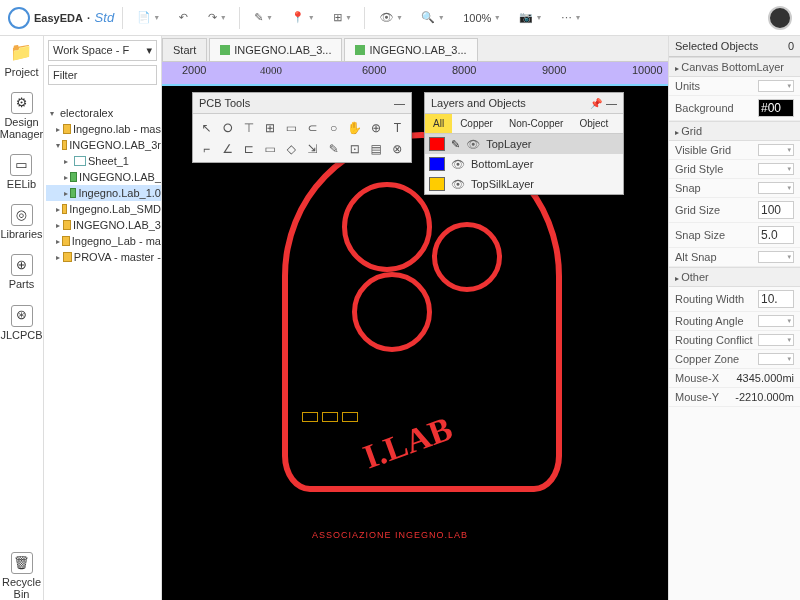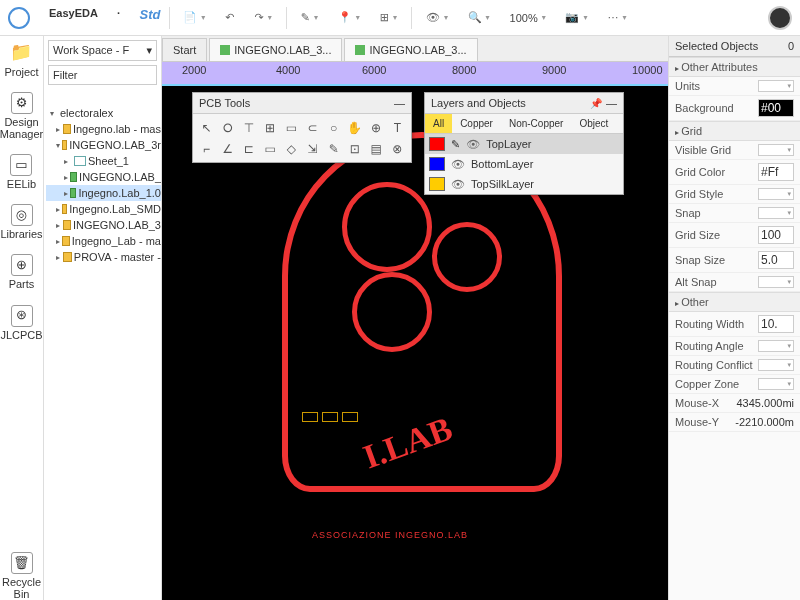--- a/index.html
+++ b/index.html
@@ -1,20 +1,20 @@
 <!DOCTYPE html>
 <html><head>
 <meta charset="utf-8">
 <style>
 *{box-sizing:border-box;margin:0;padding:0;font-family:Arial,sans-serif;font-size:11px;color:#333}
 body{width:800px;height:600px;overflow:hidden;background:#fff;position:relative}
 .topbar{height:36px;border-bottom:1px solid #ddd;display:flex;align-items:center;padding:0 8px;gap:8px}
-.logo{display:flex;gap:19px;font-size:16px;font-weight:bold;color:#4a90d9}
+.logo{display:flex;align-items:center;gap:4px;font-size:16px;font-weight:bold;color:#4a90d9}
 .logo-icon{width:22px;height:22px;border:2px solid #4a90d9;border-radius:50%;position:relative}
-.logo .std{color:#4a90d9;font-style:italic;font-weight:bold;font-size:13px}
+.logo .std{color:#4a90d9;font-style:italic;font-weight:normal;font-size:13px}
 .tb-sep{width:1px;height:22px;background:#ddd}
 .tb-btn{padding:4px 6px;cursor:pointer;display:flex;align-items:center;gap:2px;color:#666}
 .drop::after{content:"▾";font-size:8px;margin-left:2px;color:#999}
 .avatar{width:24px;height:24px;border-radius:50%;background:#333;margin-left:auto;border:2px solid #ccc}
 .zoom{color:#444}
 .main{display:flex;height:564px}
 .leftbar{width:44px;border-right:1px solid #ddd;display:flex;flex-direction:column;align-items:center;padding-top:6px;gap:14px}
 .lb-item{display:flex;flex-direction:column;align-items:center;gap:2px;cursor:pointer;color:#666;font-size:9px;text-align:center;line-height:1.1}
 .lb-icon{width:22px;height:22px;border:1px solid #999;border-radius:3px;display:flex;align-items:center;justify-content:center;font-size:13px}
 .lb-icon.folder{border:none;font-size:18px;color:#4a90d9}
@@ -206,21 +206,21 @@
           <span>INGEGNO.LAB_3...</span>
         </div>
         <div class="tab">
           <span class="tab-ico pcb"></span>
           <span>INGEGNO.LAB_3...</span>
         </div>
       </div>
     <div class="canvas">
       <div class="ruler-h" id="ruler">
           <span style="left: 20px;">2000</span>
-          <span style="left: 114px;">4000</span>
+          <span style="left: 98px; font-family: Liberation Serif, serif;">4000</span>
           <span style="left: 200px;">6000</span>
           <span style="left: 290px;">8000</span>
           <span style="left: 380px;">9000</span>
           <span style="left: 470px; text-align: right;">10000</span>
         </div>
       <div class="design">
         <div class="head-outline"></div>
         <div class="gear g1"></div>
         <div class="gear g2"></div>
         <div class="gear g3"></div>
@@ -292,37 +292,33 @@
       </div>
     </div>
   </div>
 
   <div class="rightpanel">
     <div class="rp-header">
       <span>Selected Objects</span>
       <span>0</span>
     </div>
     <div id="rp-body">
-        <div class="rp-section">Other Attributes</div>
+        <div class="rp-section">Canvas BottomLayer</div>
         <div class="rp-row">
           <label>Units</label>
           <span class="rp-val dd"></span>
         </div>
         <div class="rp-row">
           <label>Background</label>
           <span class="rp-val color">#00</span>
         </div>
         <div class="rp-section">Grid</div>
         <div class="rp-row">
           <label>Visible Grid</label>
           <span class="rp-val dd"></span>
-        </div>
-        <div class="rp-row">
-          <label>Grid Color</label>
-          <span class="rp-val">#Ff</span>
         </div>
         <div class="rp-row">
           <label>Grid Style</label>
           <span class="rp-val dd"></span>
         </div>
         <div class="rp-row">
           <label>Snap</label>
           <span class="rp-val dd"></span>
         </div>
         <div class="rp-row">

